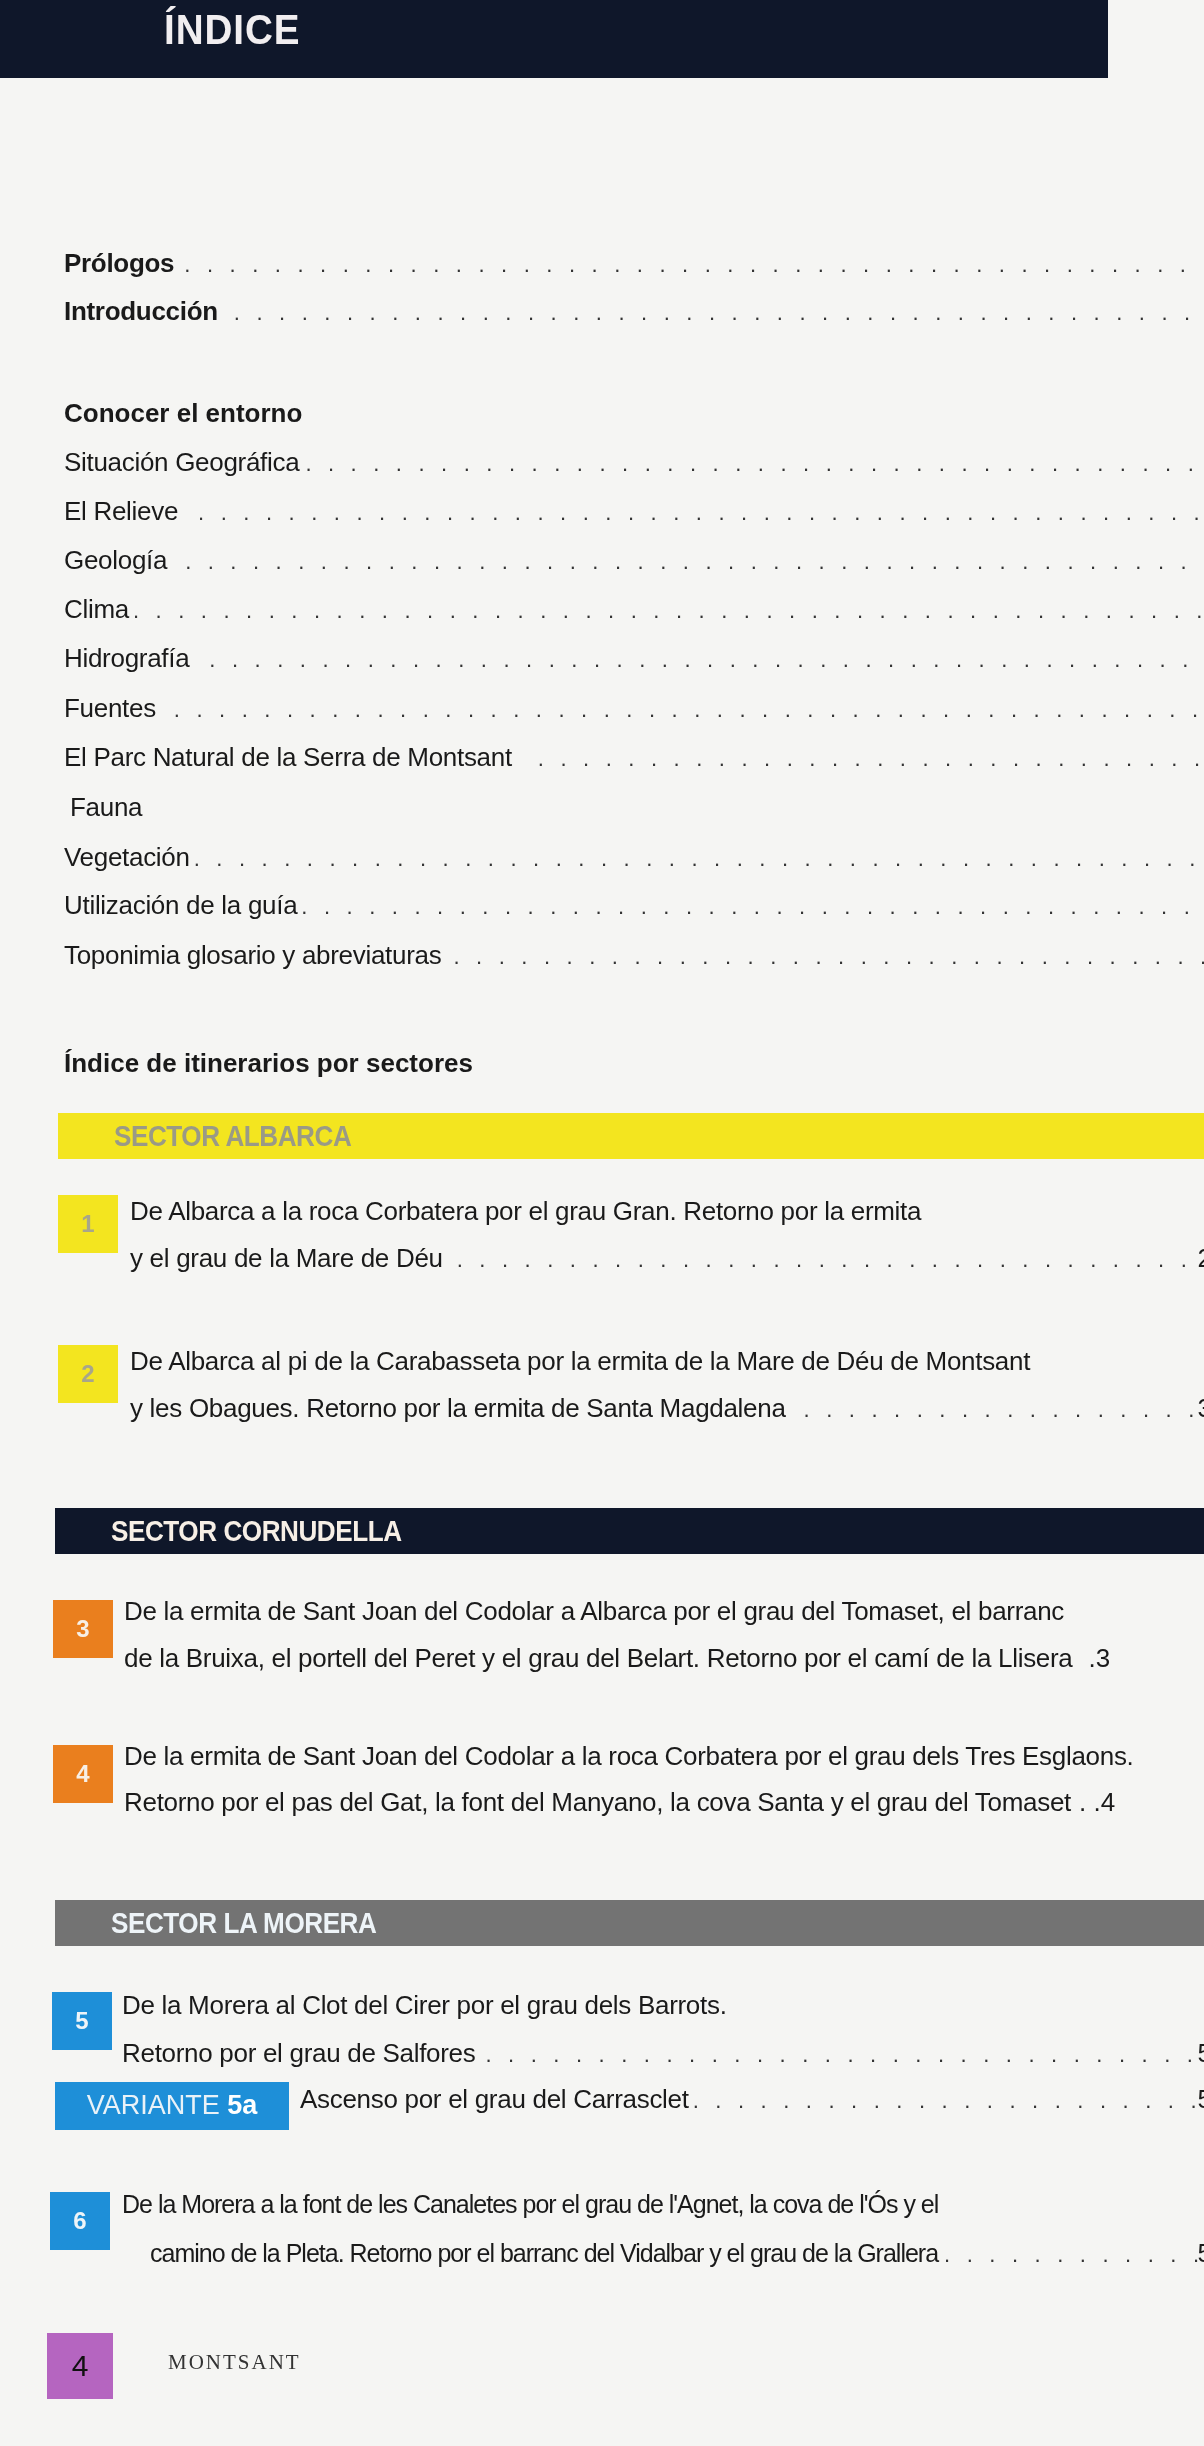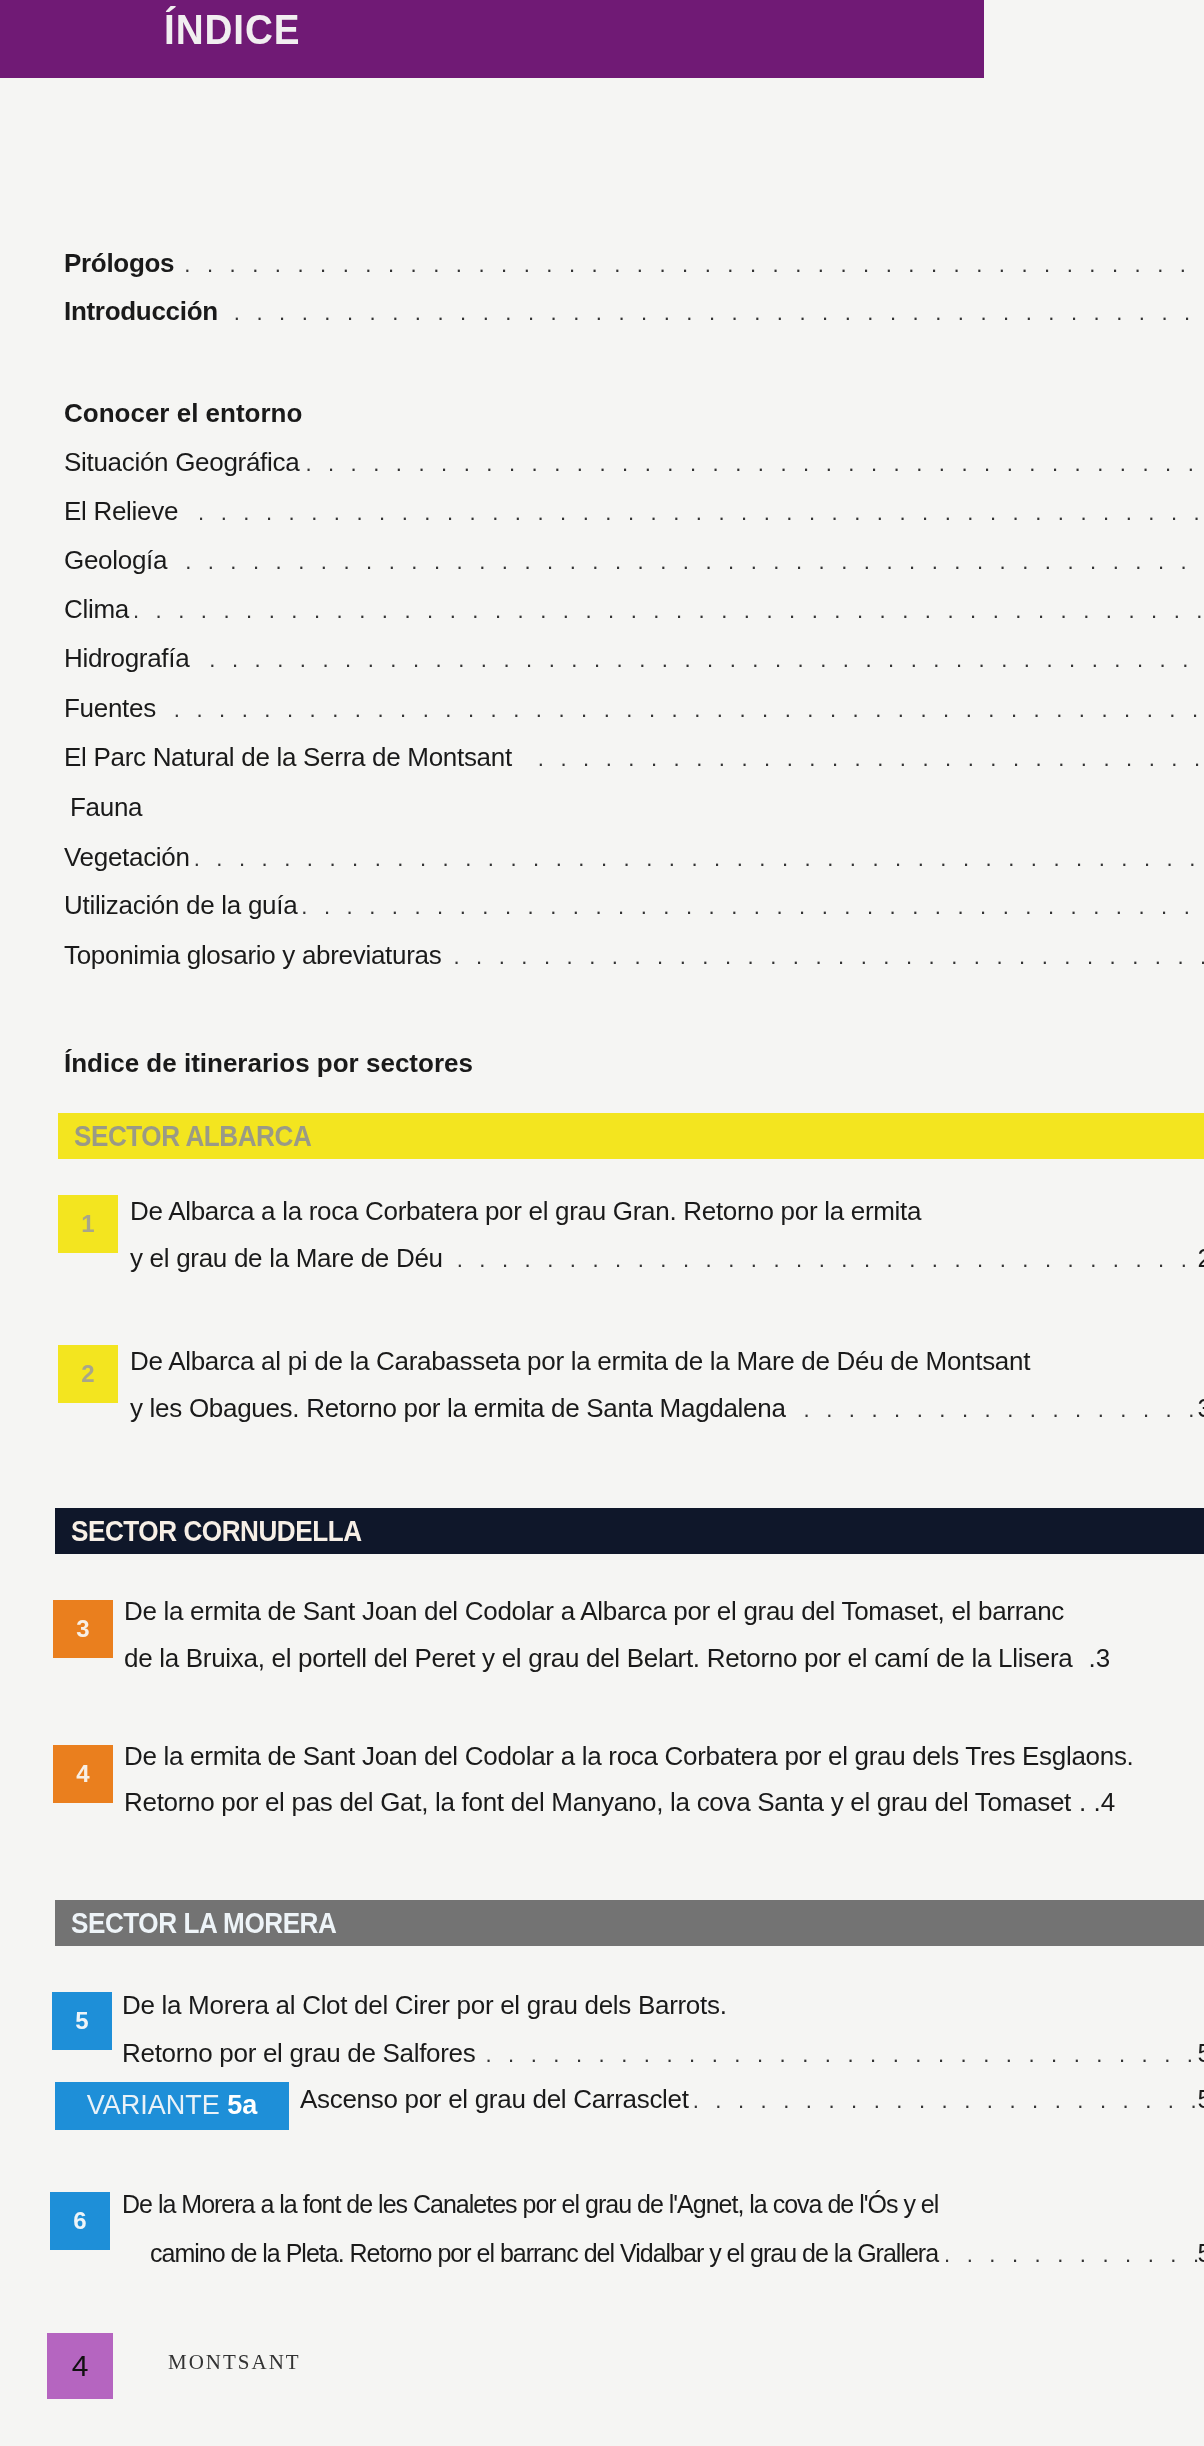--- a/index.html
+++ b/index.html
@@ -3,22 +3,22 @@
 <meta charset="utf-8">
 <style>
   html, body { margin: 0; padding: 0; }
   body {
     width: 1204px; height: 2446px; position: relative; overflow: hidden;
     background: #f5f5f3;
     font-family: "Liberation Sans", "DejaVu Sans", sans-serif;
     color: #1a1a1a;
   }
   .topbar {
-    position: absolute; left: 0; top: 0; width: 984px; height: 78px;
-    background: #701a75;
+    position: absolute; left: 0; top: 0; width: 1108px; height: 78px;
+    background: #0f172a;
   }
   .topbar .title {
     position: absolute; left: 164px; top: 6px;
     font-family: "Liberation Sans", sans-serif; font-weight: bold;
     font-size: 42px; color: #f1eef0; letter-spacing: 1px;
     transform: scaleX(0.92); transform-origin: left center;
   }
   .toc-line {
     position: absolute; left: 64px; right: 0; height: 40px;
     display: flex; align-items: baseline; white-space: nowrap; overflow: hidden;
@@ -33,21 +33,21 @@
   .leader::before {
     content: ". . . . . . . . . . . . . . . . . . . . . . . . . . . . . . . . . . . . . . . . . . . . . . . . . . . . . . . . . . . . . . . . . . . . . . . . . . . . . . . . . . . . . . . . . . . . . . . . . . . . . . . . . . . . . . . . . . . . . . . . . . . . . . . . . . . . . . . . . . . . . . . . . . . . . . . . . . . . . . . . . . . . . . . . . . . . .";
   }
   .pg { flex: 0 0 auto; font-size: 26px; margin-right: -8px; }
   .heading {
     position: absolute; left: 64px; font-size: 26px; font-weight: bold; white-space: nowrap;
   }
   .sector-bar {
     position: absolute; left: 58px; right: 0; height: 46px;
     font-weight: bold; font-size: 29px; line-height: 46px;
-    padding-left: 16px; box-sizing: border-box; letter-spacing: -0.5px;
+    padding-left: 56px; box-sizing: border-box; letter-spacing: -0.5px;
   }
   .sector-bar span { display: inline-block; transform: scaleX(0.9); transform-origin: left center; }
   .num-box {
     position: absolute; width: 60px; height: 58px;
     font-weight: bold; font-size: 24px; text-align: center; line-height: 58px;
   }
   .route-line {
     position: absolute; left: 130px; right: 0; height: 40px; font-size: 26px;
     display: flex; align-items: baseline; white-space: nowrap; overflow: hidden;
   }

